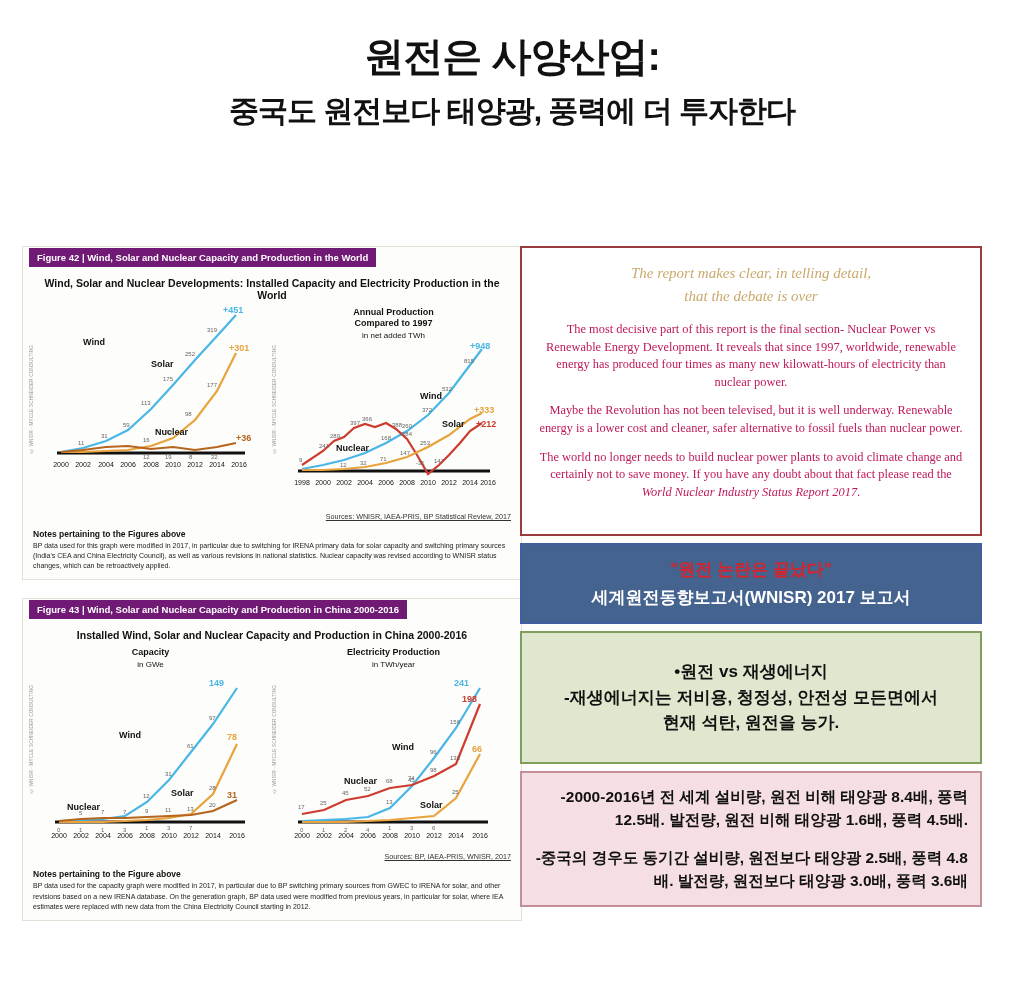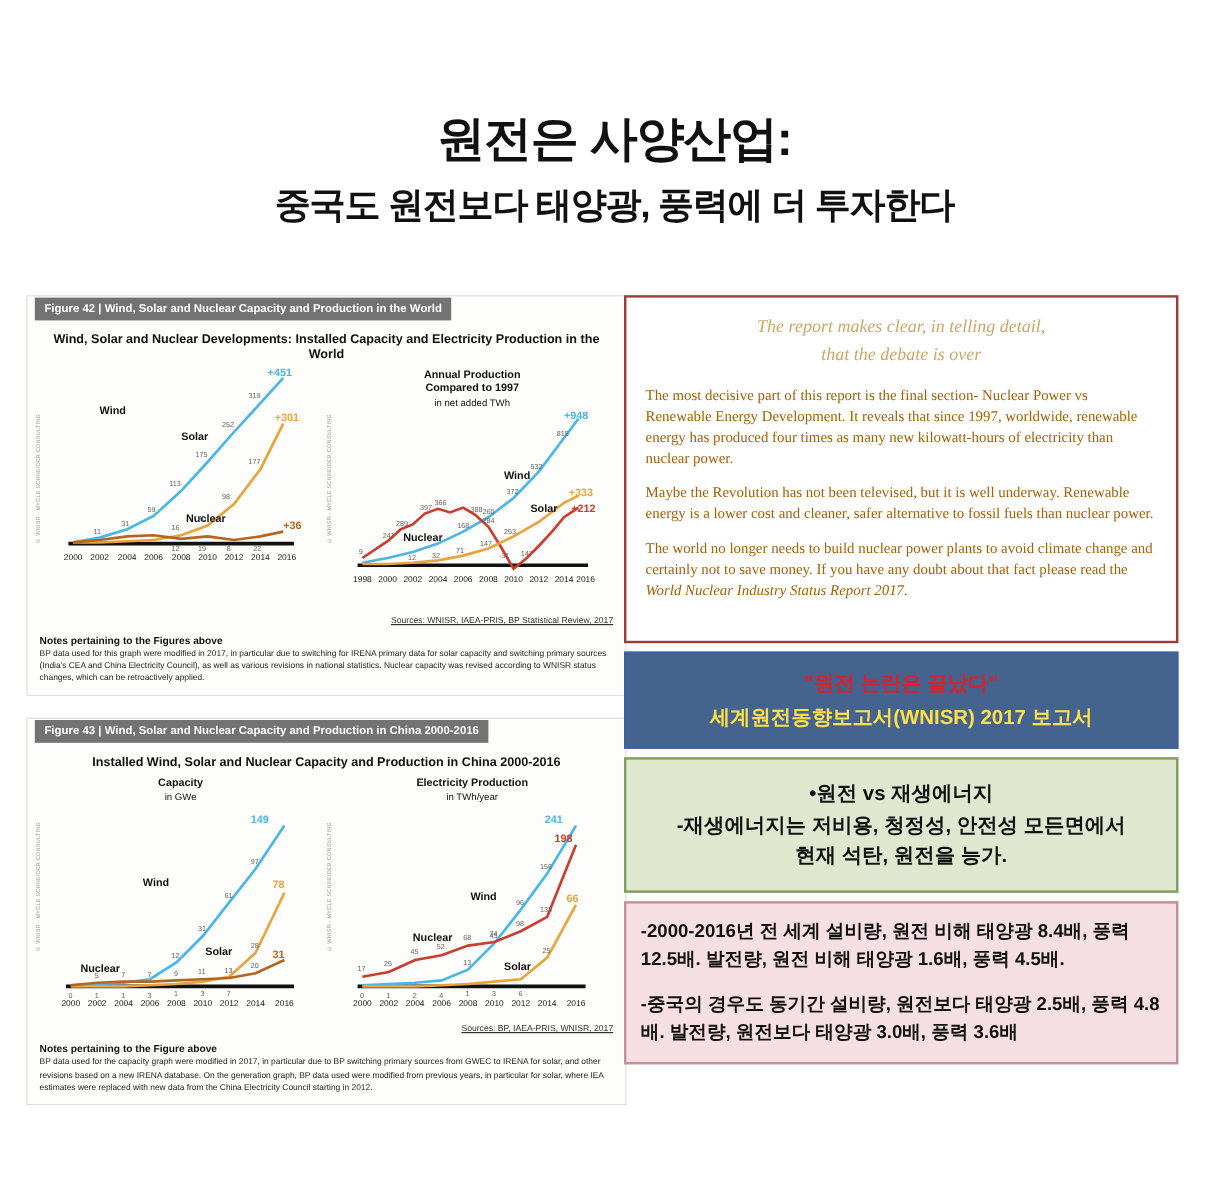--- a/index.html
+++ b/index.html
@@ -2,65 +2,65 @@
 <html><head>
 <meta charset="utf-8">
 <style>
   html,body{margin:0;padding:0;}
   body{
     width:1024px;height:1000px;background:#ffffff;
     font-family:"Liberation Sans", sans-serif;
     color:#111;overflow:hidden;position:relative;
   }
   
-  .title-block{text-align:center;padding-top:66px;margin-top:28px;}
+  .title-block{text-align:center;padding-top:34px;}
   .title-main{font-size:40px;font-weight:bold;letter-spacing:-1px;line-height:1.12;}
   .title-sub{font-size:30px;font-weight:bold;margin-top:12px;letter-spacing:-1px;}
 
   
   .content{position:absolute;top:246px;left:0;width:1024px;height:754px;}
   .left-col{position:absolute;left:22px;top:0;width:500px;}
   .right-col{position:absolute;left:520px;top:0;width:462px;}
 
   
   .fig-panel{background:#fdfdfb;border:1px solid #e3e0d8;}
-  .fig-header{background:#737373;color:#fff;font-size:9.5px;font-weight:bold;
+  .fig-header{background:#701a75;color:#fff;font-size:9.5px;font-weight:bold;
     padding:4px 8px;display:inline-block;margin:0 0 0 6px;}
   .fig-header .figno{font-weight:bold;}
   .fig-title{text-align:center;font-size:10.5px;font-weight:bold;margin:10px 6px 2px 6px;color:#111;}
   .charts-row{display:flex;gap:4px;padding:2px 8px 0 8px;}
   .chart-box{position:relative;flex:1;height:205px;}
   .chart-cap{text-align:center;font-size:9px;font-weight:bold;margin-top:2px;line-height:1.25;}
   .chart-cap .sm{font-weight:normal;font-size:8px;}
   .chart-svg{display:block;margin-top:2px;}
   .sources{text-align:right;font-size:7.2px;color:#333;padding:2px 10px 4px 0;text-decoration:underline;}
   .notes-title{font-size:8.5px;font-weight:bold;margin:4px 0 2px 10px;}
   .notes-body{font-size:7px;line-height:1.45;margin:0 10px 8px 10px;color:#222;}
   .vert-credit{position:absolute;left:-2px;top:40px;font-size:4.6px;color:#999;
     writing-mode:vertical-rl;transform:rotate(180deg);letter-spacing:.2px;}
 
   
   .quote-box{border:2px solid #9b3b3b;background:#fff;padding:14px 16px 12px 16px;height:290px;box-sizing:border-box;}
   .quote-head{text-align:center;color:#c9a96b;font-family:"Liberation Serif", serif;
     font-style:italic;font-size:15px;line-height:1.5;margin-bottom:14px;}
-  .quote-p{font-family:"Liberation Serif", serif;font-size:12.4px;line-height:1.42;margin:0 0 11px 0;color:#a16207;}
+  .quote-p{font-family:"Liberation Serif", serif;font-size:12.4px;line-height:1.42;margin:0 0 11px 0;color:#be185d;text-align:center;}
   .quote-p em{font-style:italic;}
 
   .blue-box{margin-top:7px;border:2px solid #3f5fa0;background:#44638f;
     text-align:center;padding:13px 10px;box-sizing:border-box;}
   .blue-l1{color:#d8232a;font-size:17px;font-weight:bold;}
-  .blue-l2{color:#fde047;font-size:17px;font-weight:bold;margin-top:5px;}
+  .blue-l2{color:#ffffff;font-size:17px;font-weight:bold;margin-top:5px;}
 
   .green-box{margin-top:7px;border:2px solid #7f9f5c;background:#dfe8cf;
-    text-align:center;padding:16px 10px;box-sizing:border-box;}
+    text-align:center;padding:26px 10px;box-sizing:border-box;}
   .green-line{font-size:17px;font-weight:bold;line-height:1.5;}
 
   .pink-box{margin-top:7px;border:2px solid #c58f99;background:#f6dfe3;
     padding:12px 12px;box-sizing:border-box;}
-  .pink-p{font-size:15.5px;font-weight:bold;line-height:1.52;text-align:left;margin:0;}
+  .pink-p{font-size:15.5px;font-weight:bold;line-height:1.52;text-align:right;margin:0;}
   .pink-p + .pink-p{margin-top:14px;}
 </style>
 </head>
 <body>
 
 <div class="title-block">
   <div class="title-main">원전은 사양산업:</div>
   <div class="title-sub">중국도 원전보다 태양광, 풍력에 더 투자한다</div>
 </div>
 

